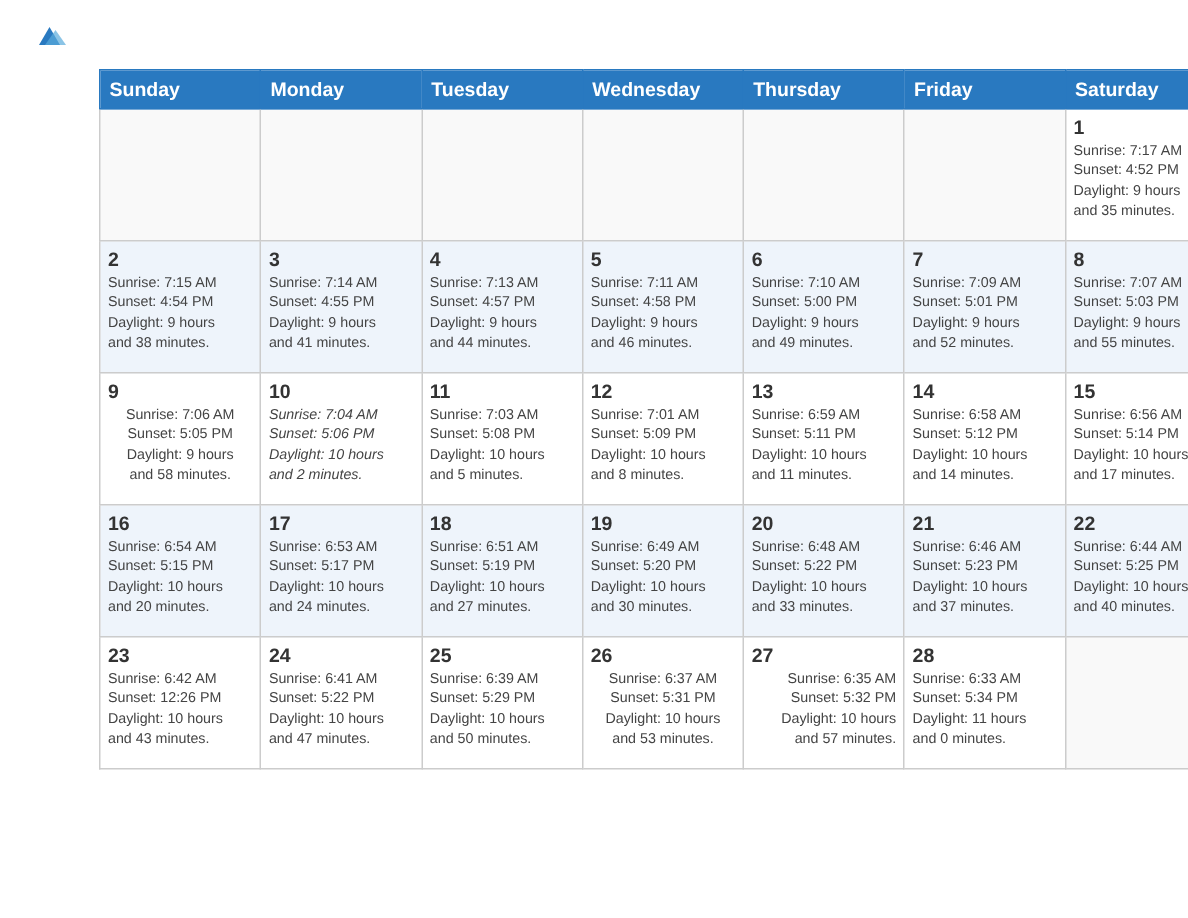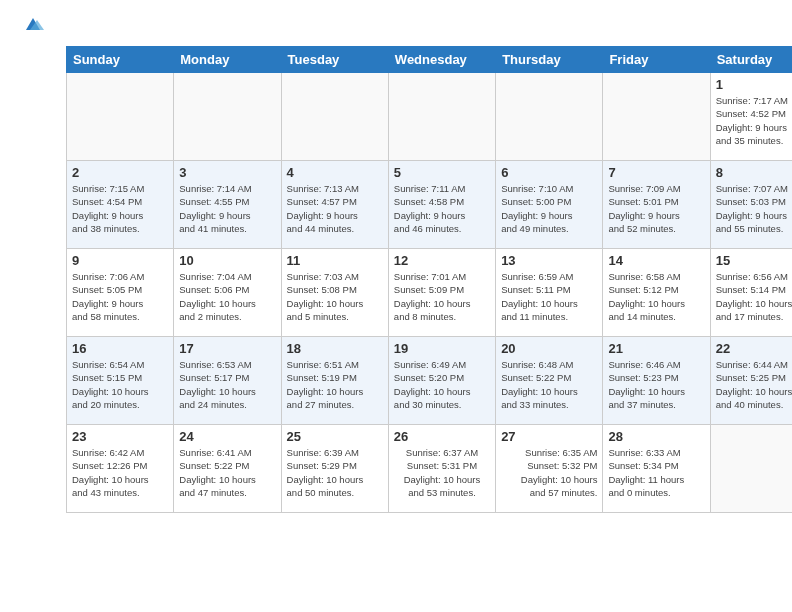--- a/index.html
+++ b/index.html
@@ -118,28 +118,28 @@
             <span class="day-number">8</span>
             <div class="day-info" style="white-space: pre-line;">Sunrise: 7:07 AM
 Sunset: 5:03 PM
 Daylight: 9 hours
 and 55 minutes.</div>
           </td>
         </tr>
         <tr>
           <td class="day-cell">
             <span class="day-number">9</span>
-            <div class="day-info" style="white-space: pre-line;">Sunrise: 7:06 AM
+            <div class="day-info" style="white-space: pre-line; text-align: center;">Sunrise: 7:06 AM
 Sunset: 5:05 PM
 Daylight: 9 hours
 and 58 minutes.</div>
           </td>
           <td class="day-cell">
             <span class="day-number">10</span>
-            <div class="day-info" style="white-space: pre-line;">Sunrise: 7:04 AM
+            <div class="day-info" style="white-space: pre-line; font-style: italic;">Sunrise: 7:04 AM
 Sunset: 5:06 PM
 Daylight: 10 hours
 and 2 minutes.</div>
           </td>
           <td class="day-cell">
             <span class="day-number">11</span>
             <div class="day-info" style="white-space: pre-line;">Sunrise: 7:03 AM
 Sunset: 5:08 PM
 Daylight: 10 hours
 and 5 minutes.</div>

